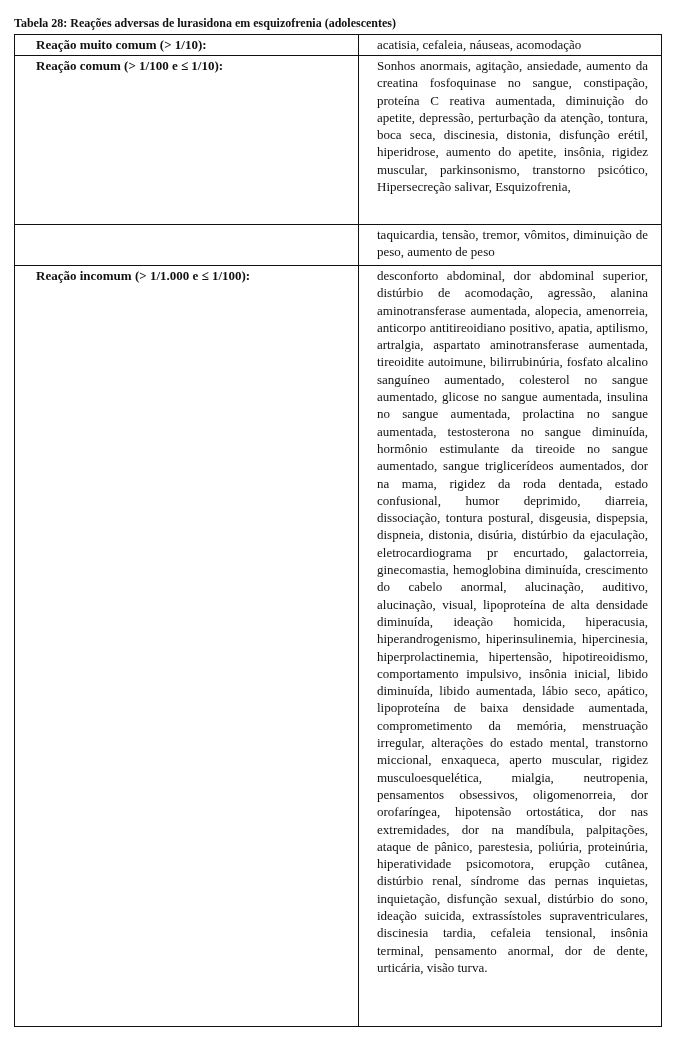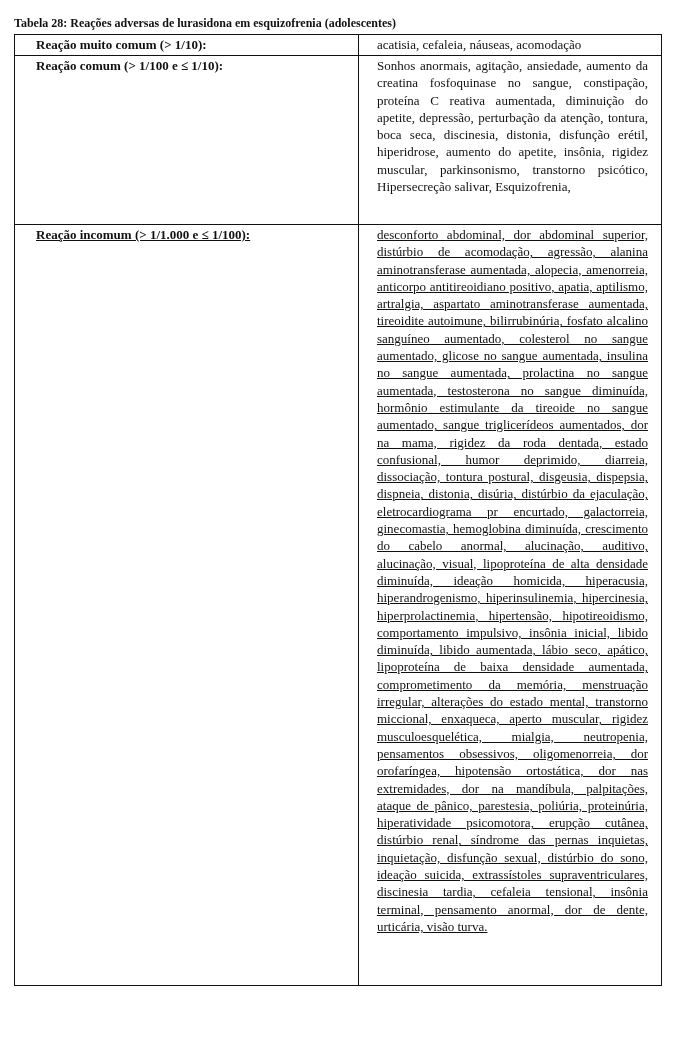--- a/index.html
+++ b/index.html
@@ -22,35 +22,39 @@
       font-size: 13px; line-height: 17.3px; padding: 0;
     }
     td.lbl { width: 322px; padding-left: 21px !important; font-weight: bold; padding-top: 1px !important; }
     td.val {
       padding: 1px 13px 1px 18px !important;
       text-align: justify; text-justify: inter-word;
     }
     tr.r1 td { height: 18px; }
     tr.r2 td { height: 166px; }
     tr.r3 td { height: 38px; }
-    tr.r4 td { height: 758px; text-decoration: underline; }
+    tr.r4 td { height: 758px; }
   </style>
 </head>
 <body>
 
 <div class="title">Tabela 28: Reações adversas de lurasidona em esquizofrenia (adolescentes)</div>
 
 <table class="adr">
   <tbody>
     <tr class="r1">
       <td class="lbl">Reação muito comum (&gt; 1/10):</td>
       <td class="val">acatisia, cefaleia, náuseas, acomodação</td>
     </tr>
     <tr class="r2">
       <td class="lbl">Reação comum (&gt; 1/100 e ≤ 1/10):</td>
       <td class="val">Sonhos anormais, agitação, ansiedade, aumento da creatina fosfoquinase no sangue, constipação, proteína C reativa aumentada, diminuição do apetite, depressão, perturbação da atenção, tontura, boca seca, discinesia, distonia, disfunção erétil, hiperidrose, aumento do apetite, insônia, rigidez muscular, parkinsonismo, transtorno psicótico, Hipersecreção salivar, Esquizofrenia,</td>
     </tr>
+    <tr class="r3">
+      <td class="lbl"></td>
+      <td class="val">taquicardia, tensão, tremor, vômitos, diminuição de peso, aumento de peso</td>
+    </tr>
     <tr class="r4">
       <td class="lbl">Reação incomum (&gt; 1/1.000 e ≤ 1/100):</td>
       <td class="val">desconforto abdominal, dor abdominal superior, distúrbio de acomodação, agressão, alanina aminotransferase aumentada, alopecia, amenorreia, anticorpo antitireoidiano positivo, apatia, aptilismo, artralgia, aspartato aminotransferase aumentada, tireoidite autoimune, bilirrubinúria, fosfato alcalino sanguíneo aumentado, colesterol no sangue aumentado, glicose no sangue aumentada, insulina no sangue aumentada, prolactina no sangue aumentada, testosterona no sangue diminuída, hormônio estimulante da tireoide no sangue aumentado, sangue triglicerídeos aumentados, dor na mama, rigidez da roda dentada, estado confusional, humor deprimido, diarreia, dissociação, tontura postural, disgeusia, dispepsia, dispneia, distonia, disúria, distúrbio da ejaculação, eletrocardiograma pr encurtado, galactorreia, ginecomastia, hemoglobina diminuída, crescimento do cabelo anormal, alucinação, auditivo, alucinação, visual, lipoproteína de alta densidade diminuída, ideação homicida, hiperacusia, hiperandrogenismo, hiperinsulinemia, hipercinesia, hiperprolactinemia, hipertensão, hipotireoidismo, comportamento impulsivo, insônia inicial, libido diminuída, libido aumentada, lábio seco, apático, lipoproteína de baixa densidade aumentada, comprometimento da memória, menstruação irregular, alterações do estado mental, transtorno miccional, enxaqueca, aperto muscular, rigidez musculoesquelética, mialgia, neutropenia, pensamentos obsessivos, oligomenorreia, dor orofaríngea, hipotensão ortostática, dor nas extremidades, dor na mandíbula, palpitações, ataque de pânico, parestesia, poliúria, proteinúria, hiperatividade psicomotora, erupção cutânea, distúrbio renal, síndrome das pernas inquietas, inquietação, disfunção sexual, distúrbio do sono, ideação suicida, extrassístoles supraventriculares, discinesia tardia, cefaleia tensional, insônia terminal, pensamento anormal, dor de dente, urticária, visão turva.</td>
     </tr>
   </tbody>
 </table>
 
 </body></html>

